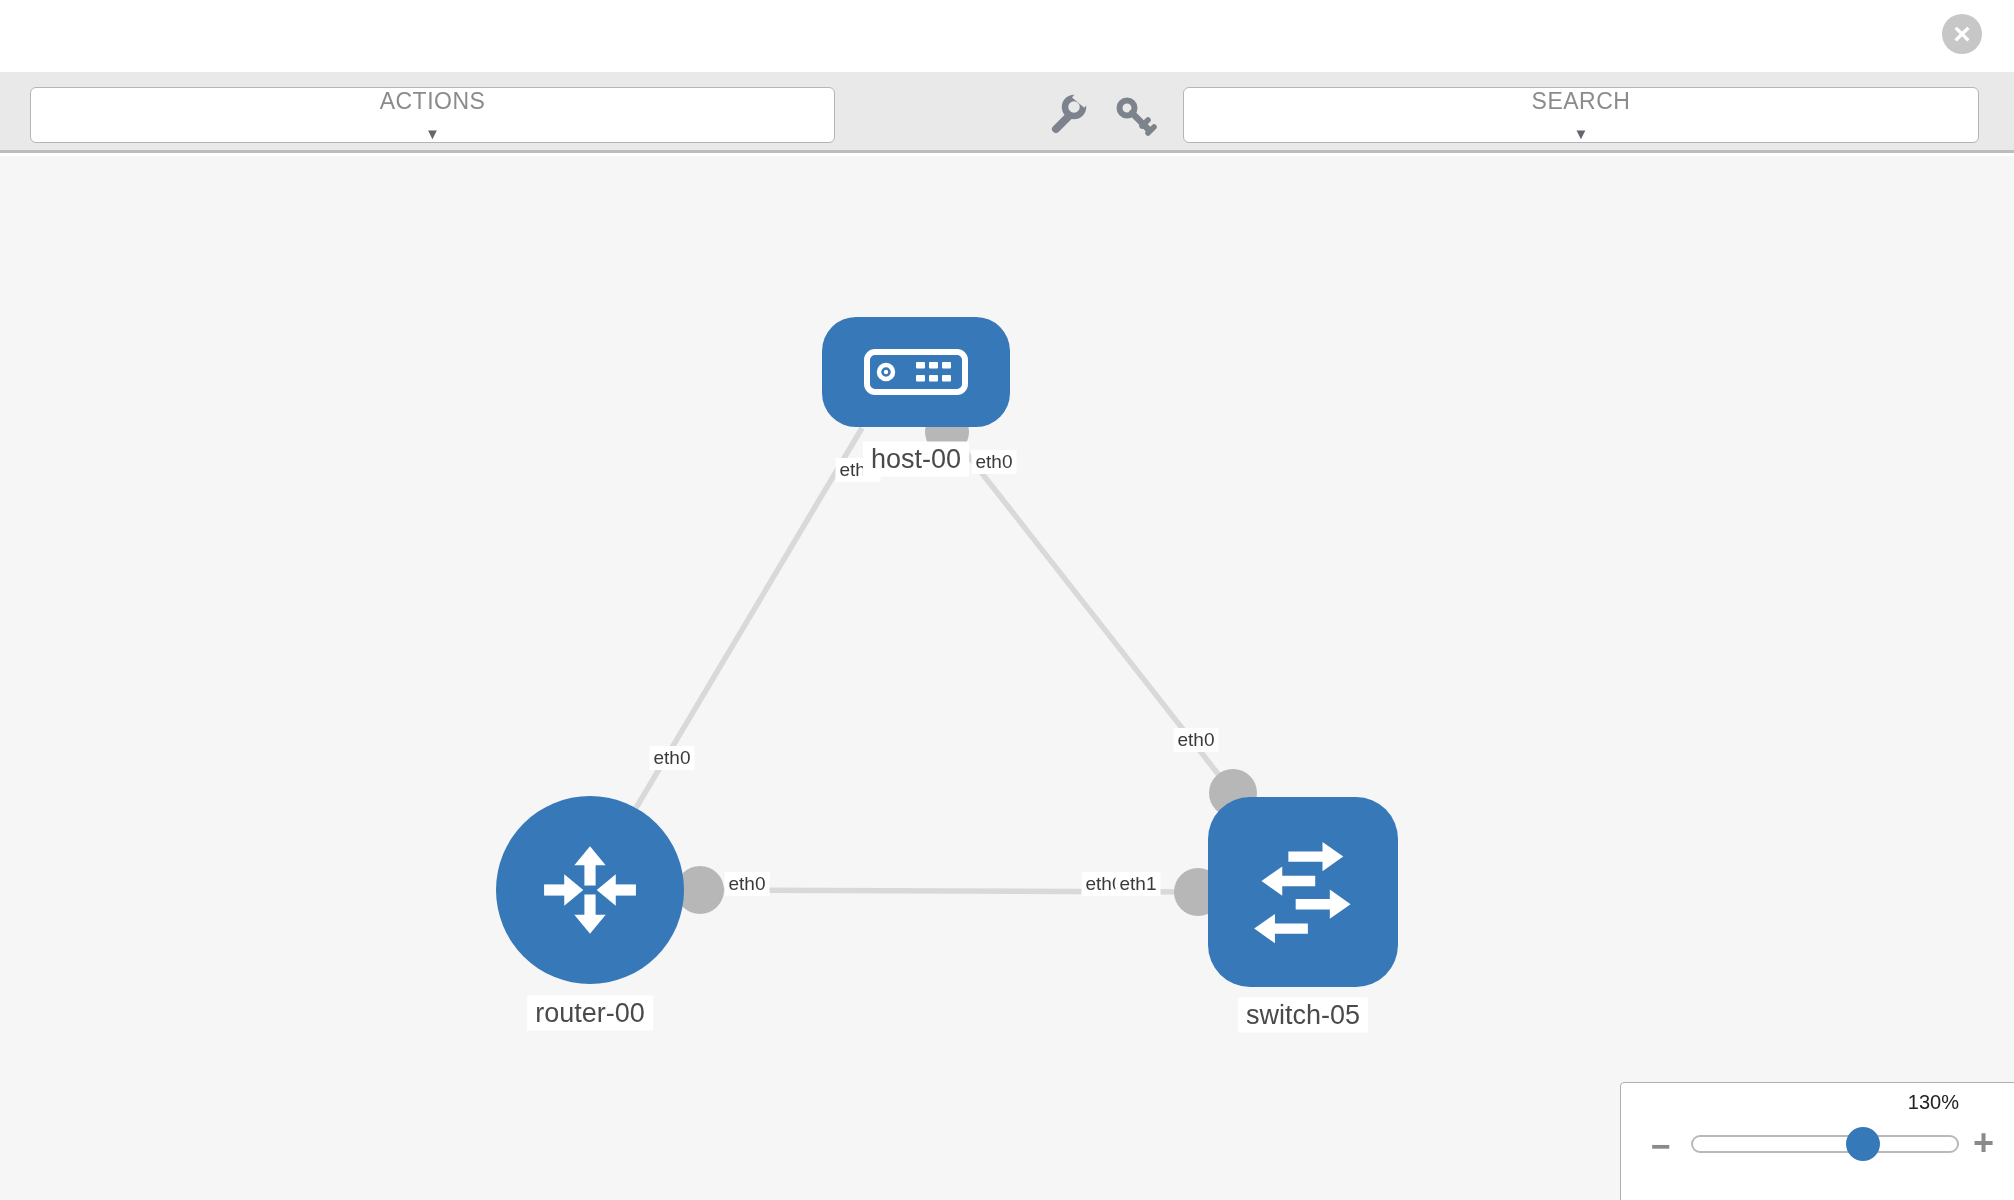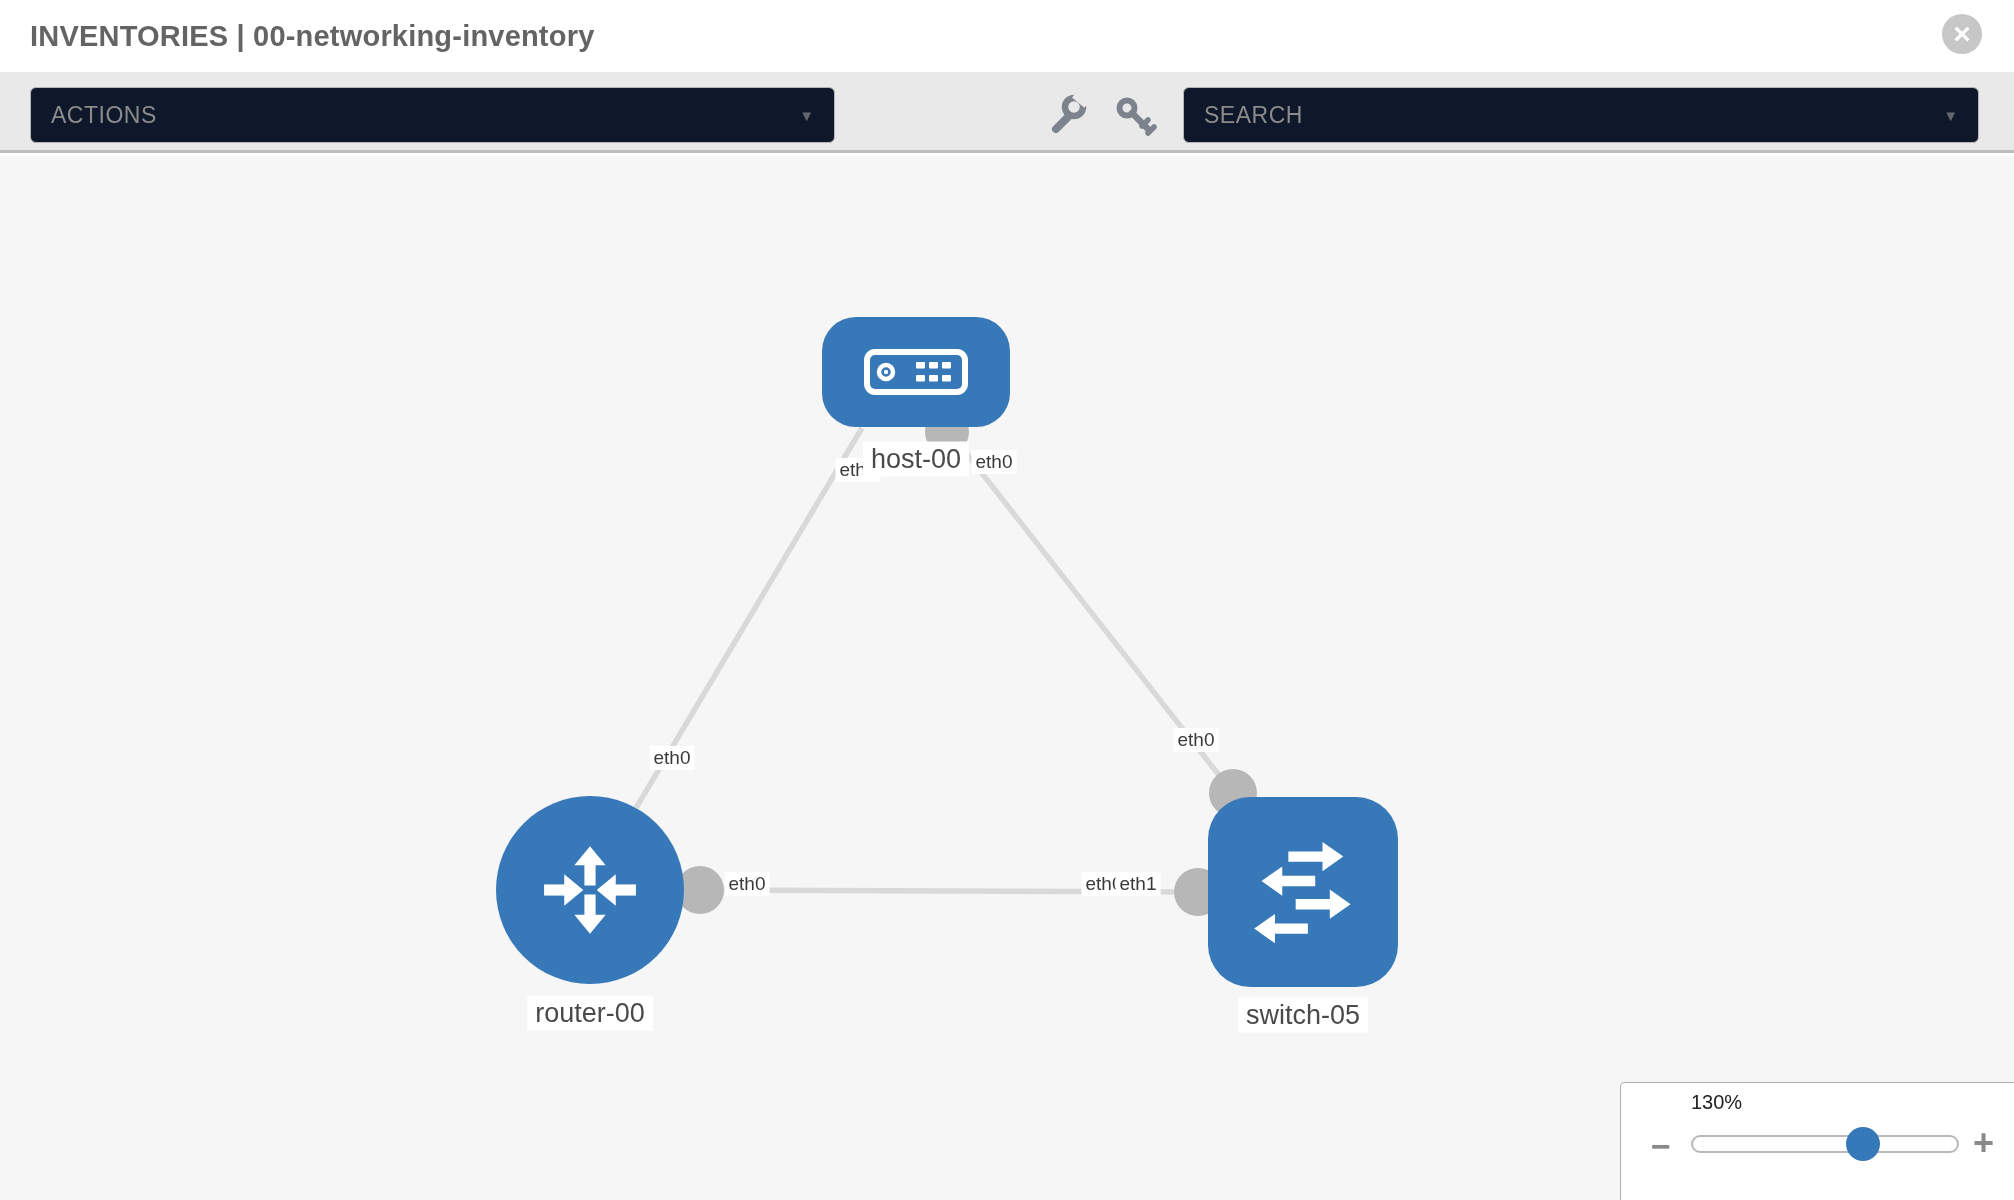--- a/index.html
+++ b/index.html
@@ -10,24 +10,24 @@
   .header { position: absolute; top: 0; left: 0; width: 2014px; height: 72px; background: #ffffff; }
   .page-title { position: absolute; left: 30px; top: 0; line-height: 72px;
                 font-size: 29px; font-weight: bold; color: #646464; letter-spacing: 0.2px; }
   .close-btn { position: absolute; right: 32px; top: 14px; width: 40px; height: 40px;
                border: none; border-radius: 50%; background: #c7c7c7; cursor: pointer;
                color: #ffffff; font-size: 30px; font-weight: bold; line-height: 38px; text-align: center; padding: 0; }
 
   
   .toolbar { position: absolute; top: 72px; left: 0; width: 2014px; height: 81px;
              background: #e9e9e9; border-bottom: 3px solid #bcbcbc; }
-  .select { position: absolute; top: 15px; height: 56px; background: #0f172a;
+  .select { position: absolute; top: 15px; height: 56px; background: #ffffff;
             border: 1px solid #b5b5b5; border-radius: 6px; display: flex;
             align-items: center; justify-content: space-between; padding: 0 20px;
-            cursor: pointer; }
+            cursor: pointer; flex-direction: column; }
   .select .sel-label { font-size: 23px; color: #8b8b8b; letter-spacing: 0.5px; }
   .select .caret { font-size: 15px; color: #63676e; }
   .select-actions { left: 30px; width: 805px; }
   .select-search  { left: 1183px; width: 796px; text-align: right; }
   .icon-btn { position: absolute; width: 44px; height: 44px; border: none; background: transparent;
               cursor: pointer; padding: 0; }
   .icon-btn.wrench { left: 1045px; top: 21px; }
   .icon-btn.key    { left: 1113px; top: 23px; }
 
   
@@ -45,36 +45,35 @@
                 background: #ffffff; color: #4a4a4a; font-size: 27px; padding: 2px 8px;
                 white-space: nowrap; }
   .iface-label { position: absolute; z-index: 4; transform: translate(-50%, -50%);
                  background: #ffffff; color: #3a3a3a; font-size: 19px; padding: 1px 4px;
                  white-space: nowrap; }
   .iface-label.behind { z-index: 3; }
 
   
   .zoom-panel { position: absolute; left: 1620px; top: 926px; width: 402px; height: 130px;
                 background: #ffffff; border: 1px solid #b0b0b0; border-radius: 4px; z-index: 6; }
-  .zoom-level { position: absolute; left: 70px; top: 8px; width: 268px; text-align: left;
+  .zoom-level { position: absolute; left: 70px; top: 8px; width: 268px; text-align: right;
                 font-size: 20px; color: #222222; }
   .zoom-minus, .zoom-plus { position: absolute; background: transparent; border: none; cursor: pointer;
                             color: #8a8a8a; font-weight: bold; padding: 0; line-height: 1; }
   .zoom-minus { left: 30px;  top: 46px; font-size: 34px; }
   .zoom-plus  { left: 352px; top: 42px; font-size: 36px; }
   .zoom-track { position: absolute; left: 70px; top: 52px; width: 268px; height: 18px;
                 background: #ffffff; border: 2px solid #b9b9b9; border-radius: 9px; cursor: pointer; }
   .zoom-thumb { position: absolute; left: 225px; top: 44px; width: 34px; height: 34px;
                 border-radius: 50%; background: #3579b8; cursor: grab; }
 </style>
 </head>
 <body>
 
 <div class="header">
-  <div class="page-title">INVENTORIES | 00-networking-inventory</div>
   <button class="close-btn">
     <span>×</span>
   </button>
 </div>
 
 <div class="toolbar">
   <div class="select select-actions">
     <span class="sel-label">ACTIONS</span>
     <span class="caret">▼</span>
   </div>

